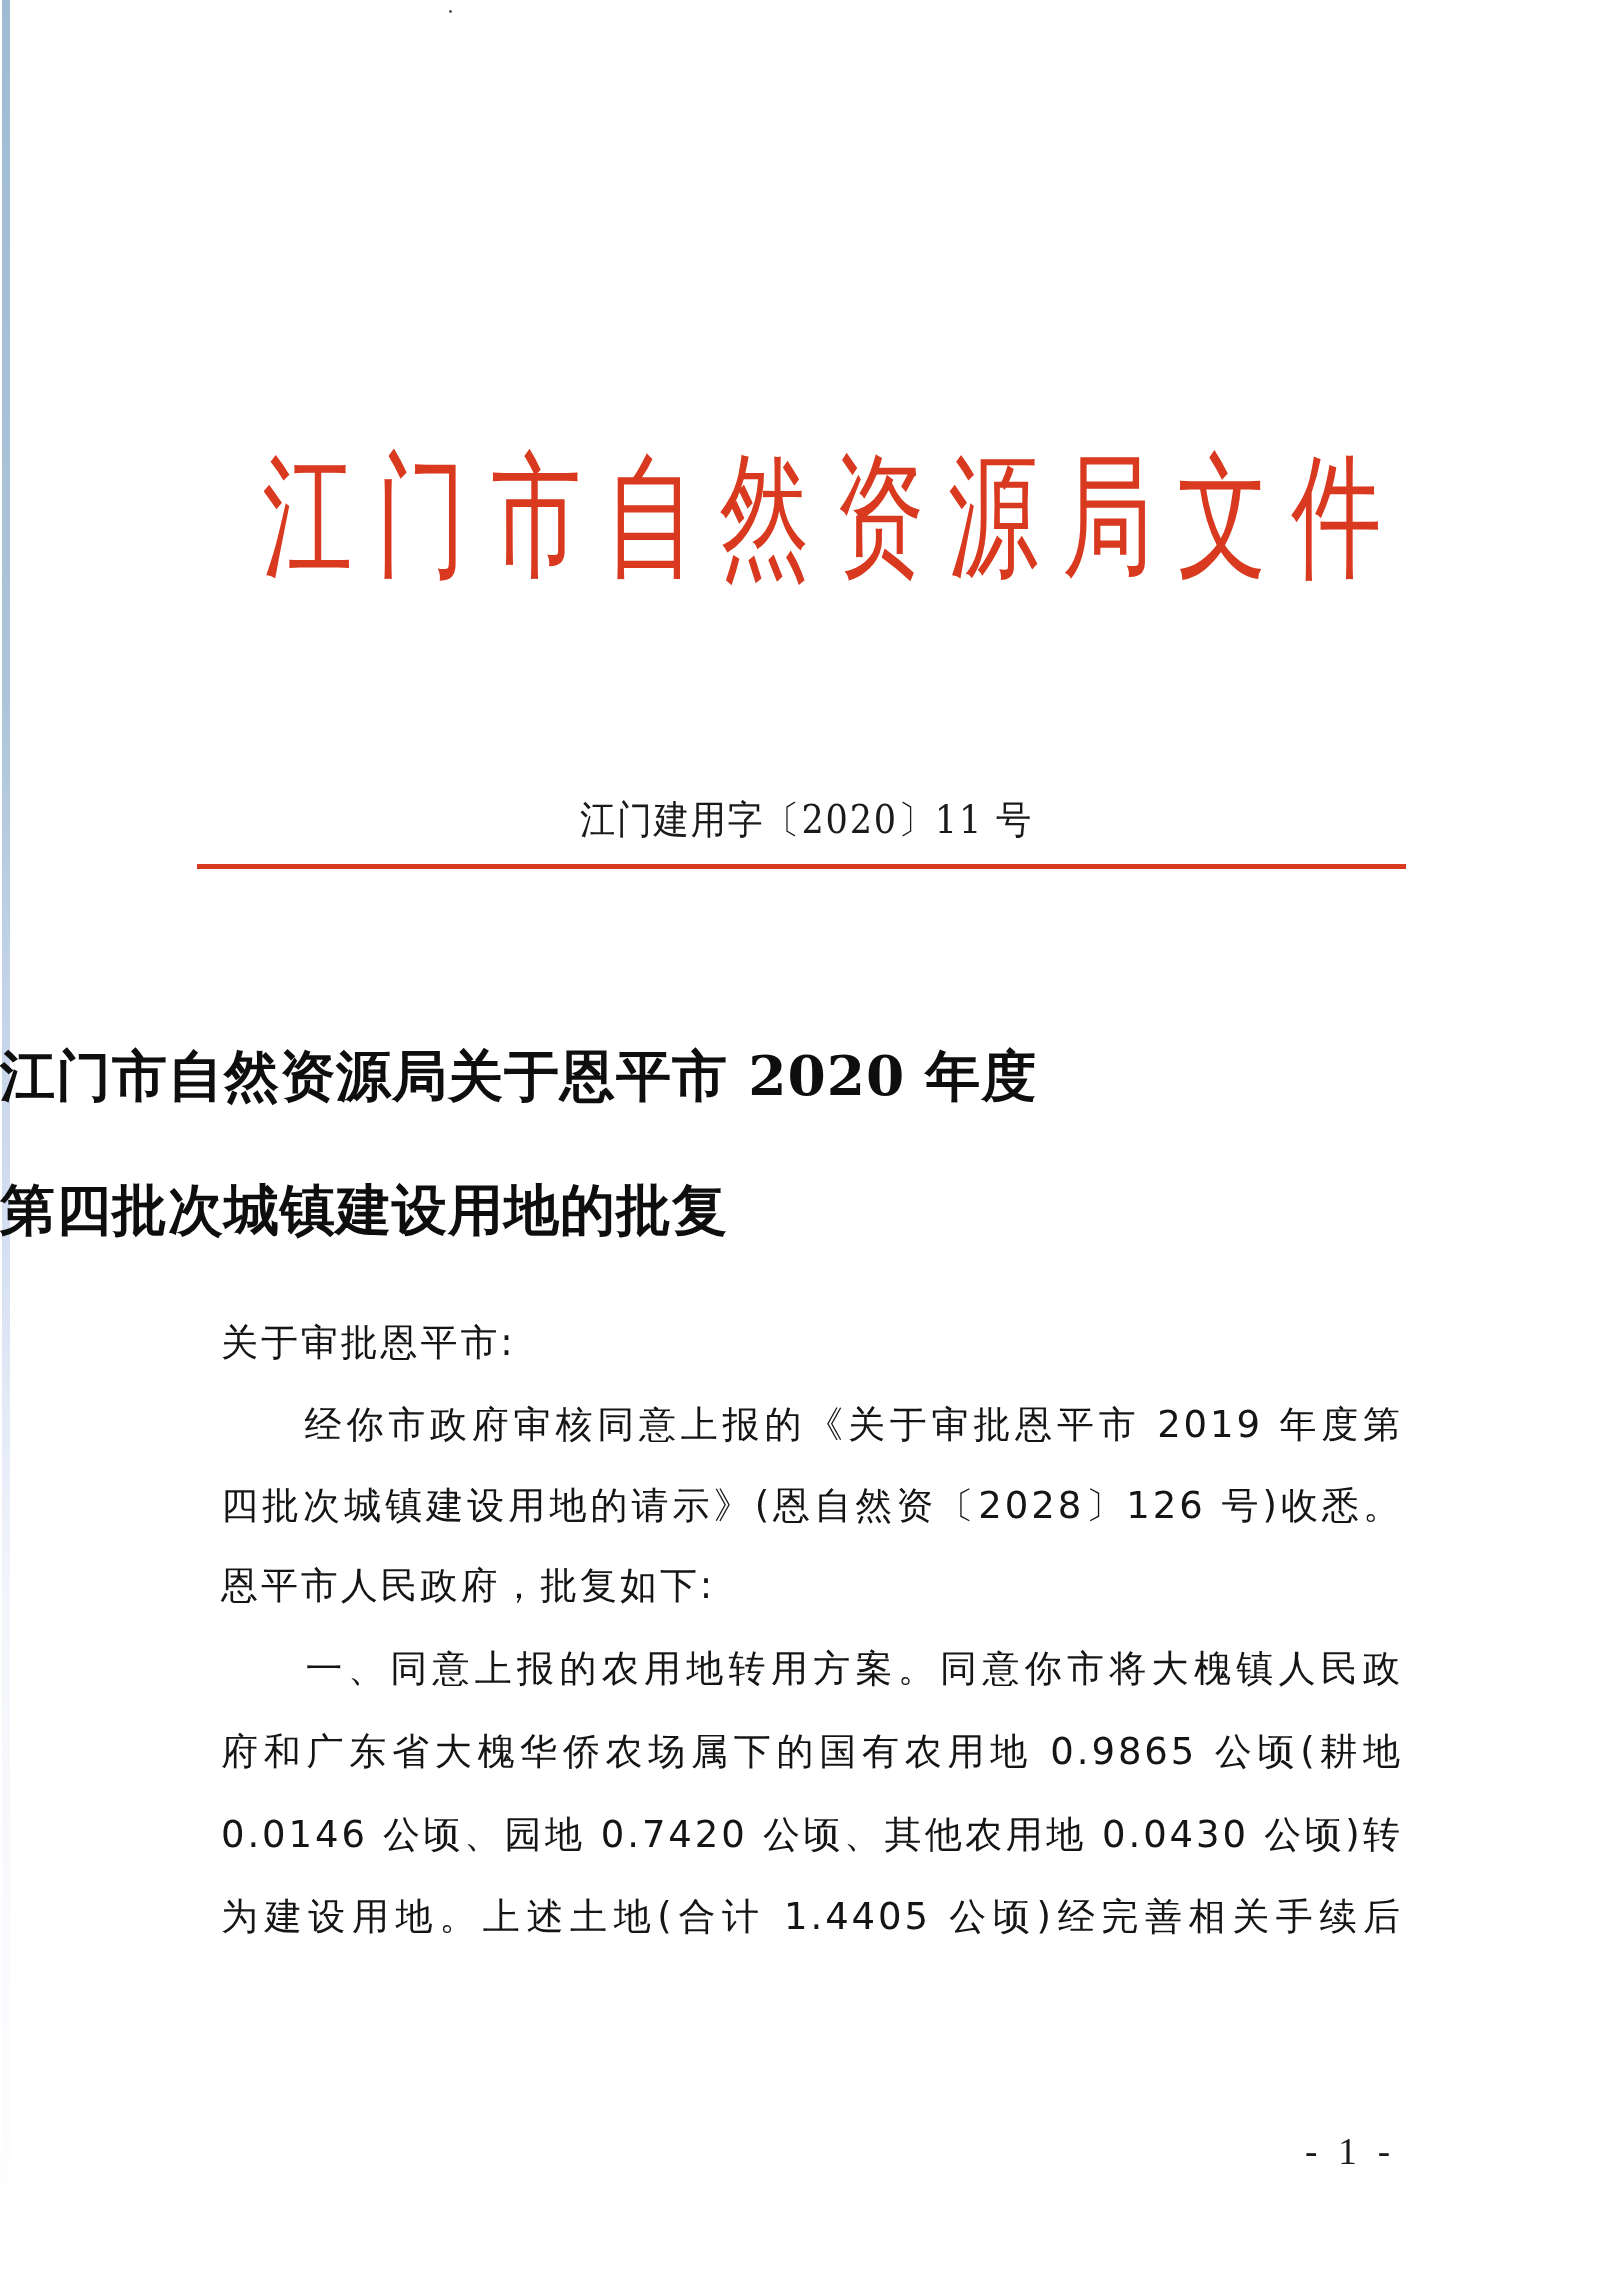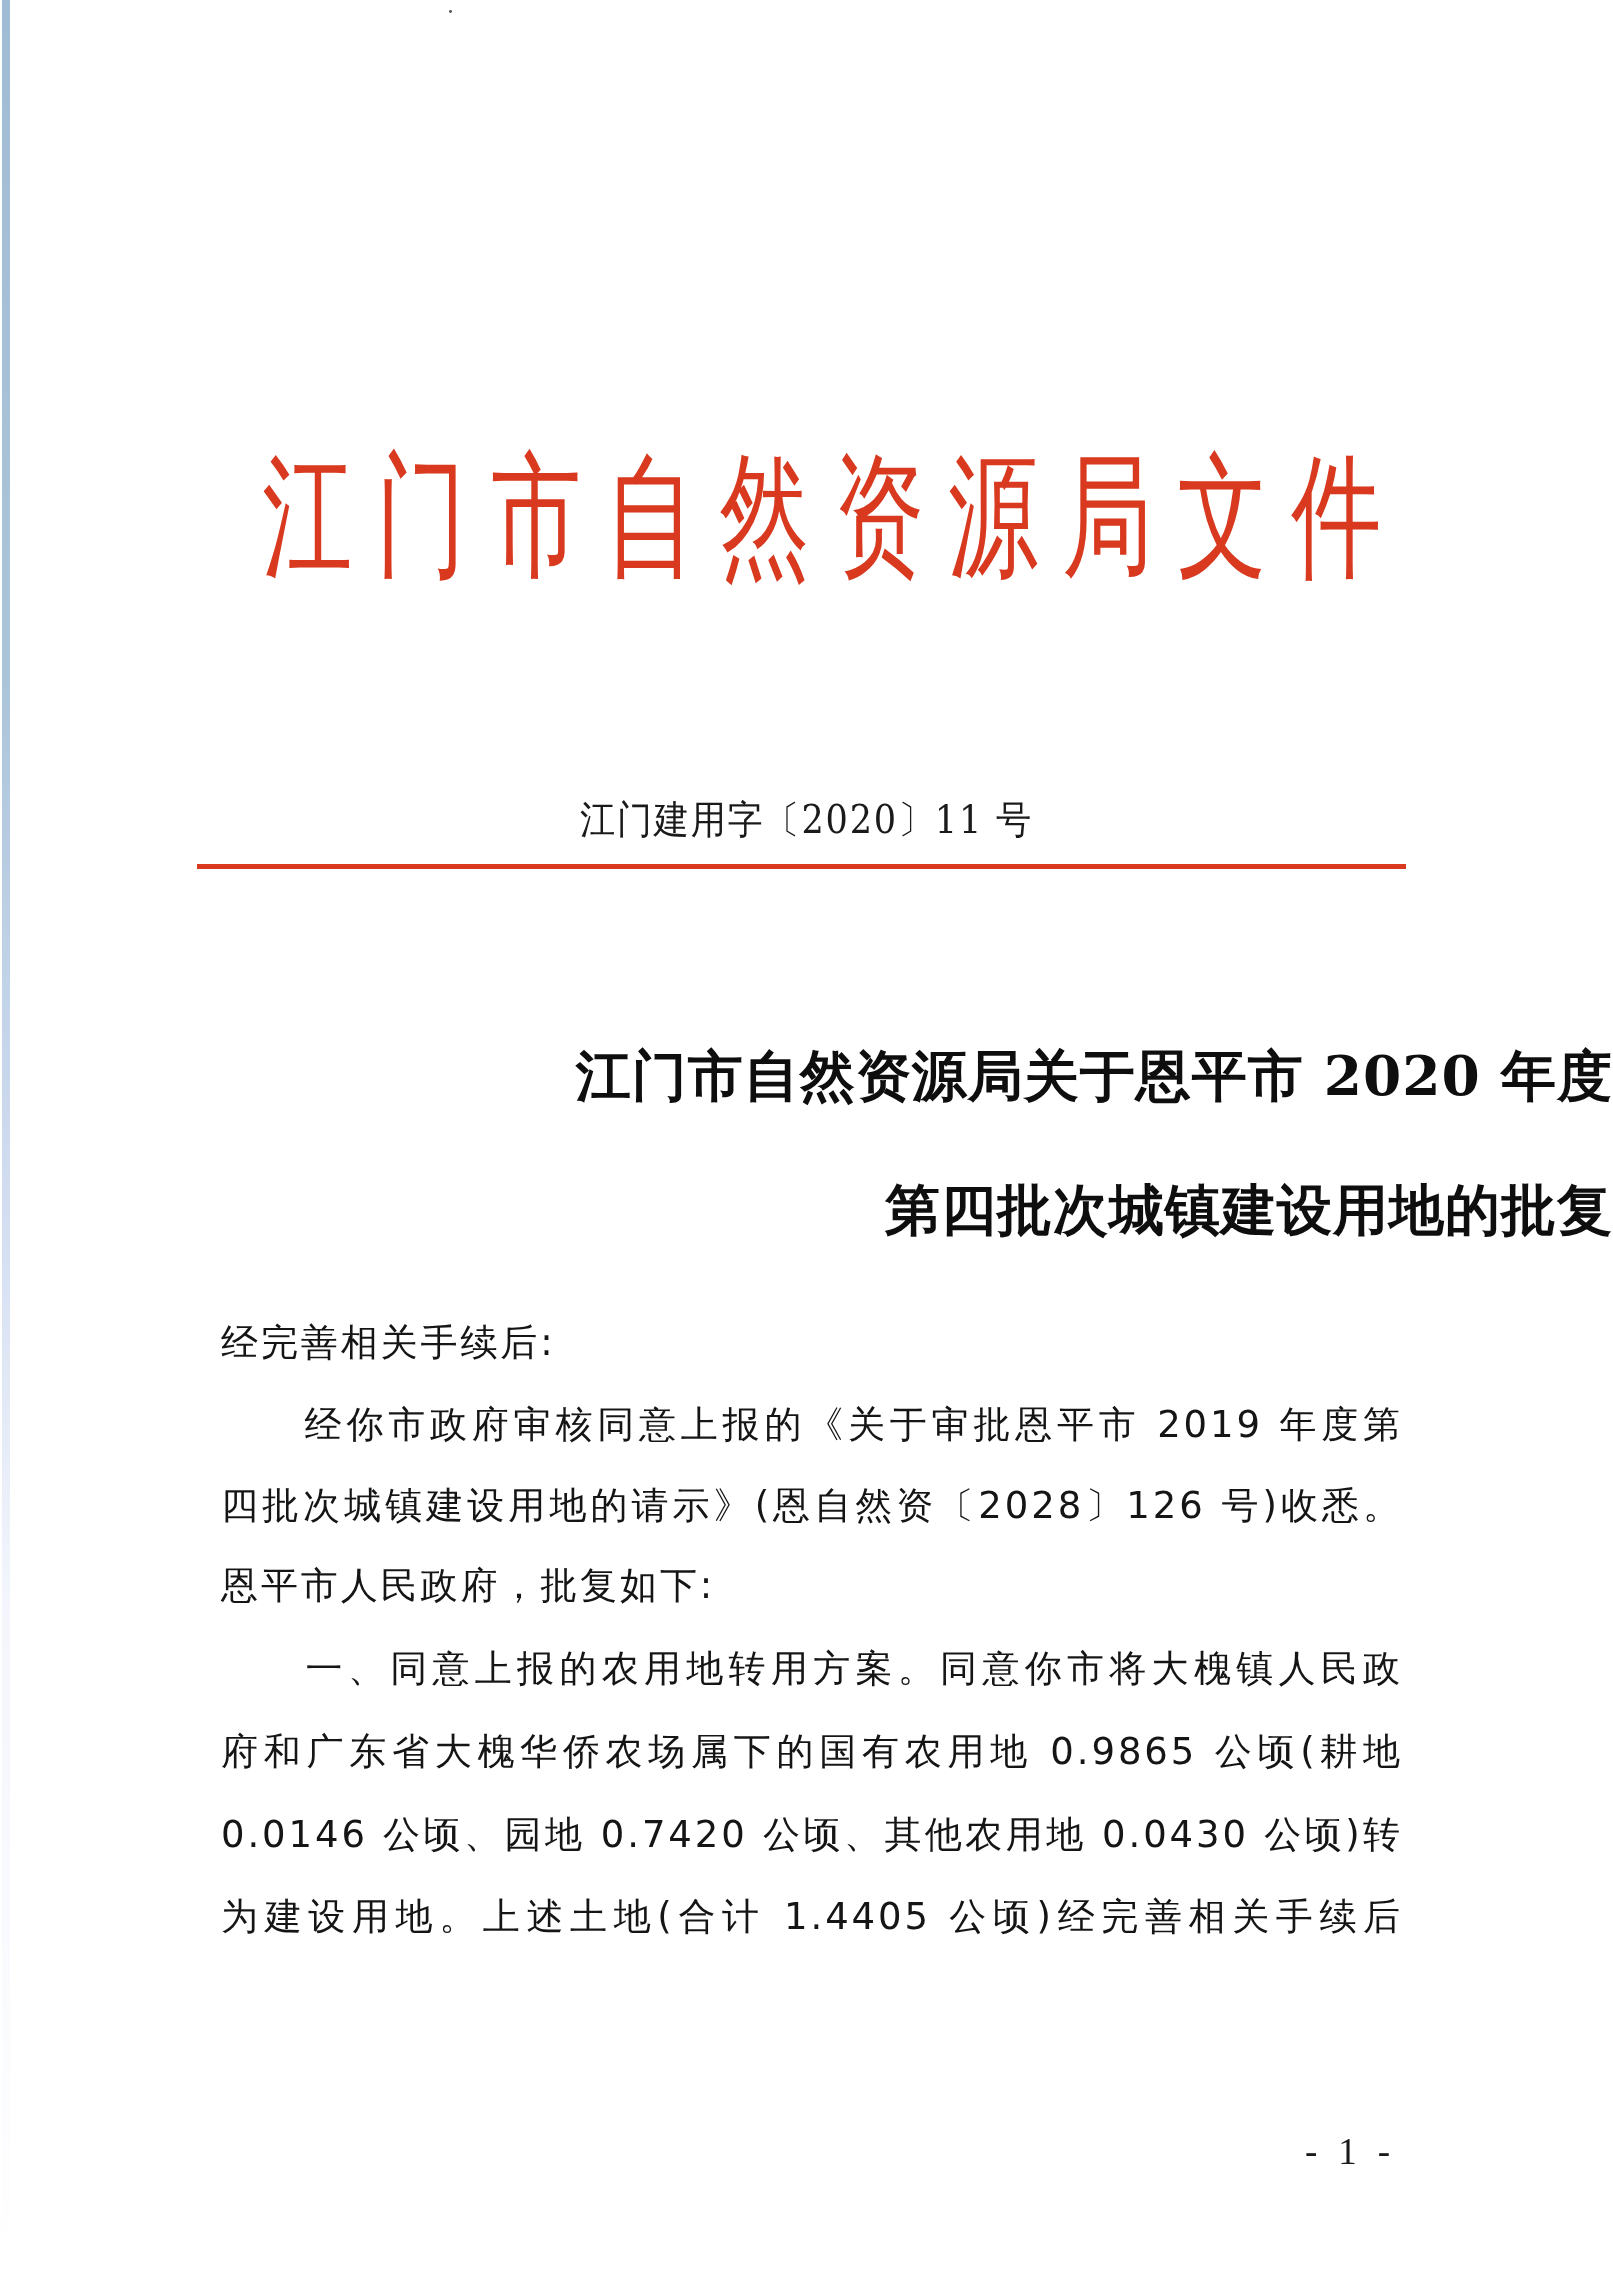--- a/index.html
+++ b/index.html
@@ -71,21 +71,21 @@
       left: 197px;
       top: 864px;
       width: 1209px;
       height: 4.9px;
       background: #d8391f;
     }
     .title {
       position: absolute;
       left: 0;
       width: 1613px;
-      text-align: right;
+      text-align: left;
       font-family: "DejaVu Serif", "Liberation Serif", serif;
       font-weight: bold;
       font-size: 55px;
       line-height: 69px;
       color: #0e0e0e;
       letter-spacing: 1px;
     }
     .title.l1 { top: 1041px; }
     .title.l2 { top: 1134px; margin-top: 41px; }
     .body-text {
@@ -135,21 +135,21 @@
   <span>件</span>
 </div>
 
 <div class="doc-number">江门建用字〔2020〕11 号</div>
 
 <div class="red-rule"></div>
 
 <div class="title l1">江门市自然资源局关于恩平市 2020 年度</div>
 <div class="title l2">第四批次城镇建设用地的批复</div>
 
-<div class="body-text" style="top:1313px;">经完善相关手续后:</div>
+<div class="body-text" style="top:1313px;">关于审批恩平市:</div>
 <div class="body-text justify" style="top:1395px;">　　经你市政府审核同意上报的《关于审批恩平市 2019 年度第</div>
 <div class="body-text justify" style="top:1476px;">四批次城镇建设用地的请示》(恩自然资〔2028〕126 号)收悉。</div>
 <div class="body-text" style="top:1556px;">恩平市人民政府，批复如下:</div>
 <div class="body-text justify" style="top:1639px;">　　一、同意上报的农用地转用方案。同意你市将大槐镇人民政</div>
 <div class="body-text justify" style="top:1722px;">府和广东省大槐华侨农场属下的国有农用地 0.9865 公顷(耕地</div>
 <div class="body-text justify" style="top:1805px;">0.0146 公顷、园地 0.7420 公顷、其他农用地 0.0430 公顷)转</div>
 <div class="body-text justify" style="top:1887px;">为建设用地。上述土地(合计 1.4405 公顷)经完善相关手续后</div>
 
 <div class="page-num">- 1 -</div>
 

